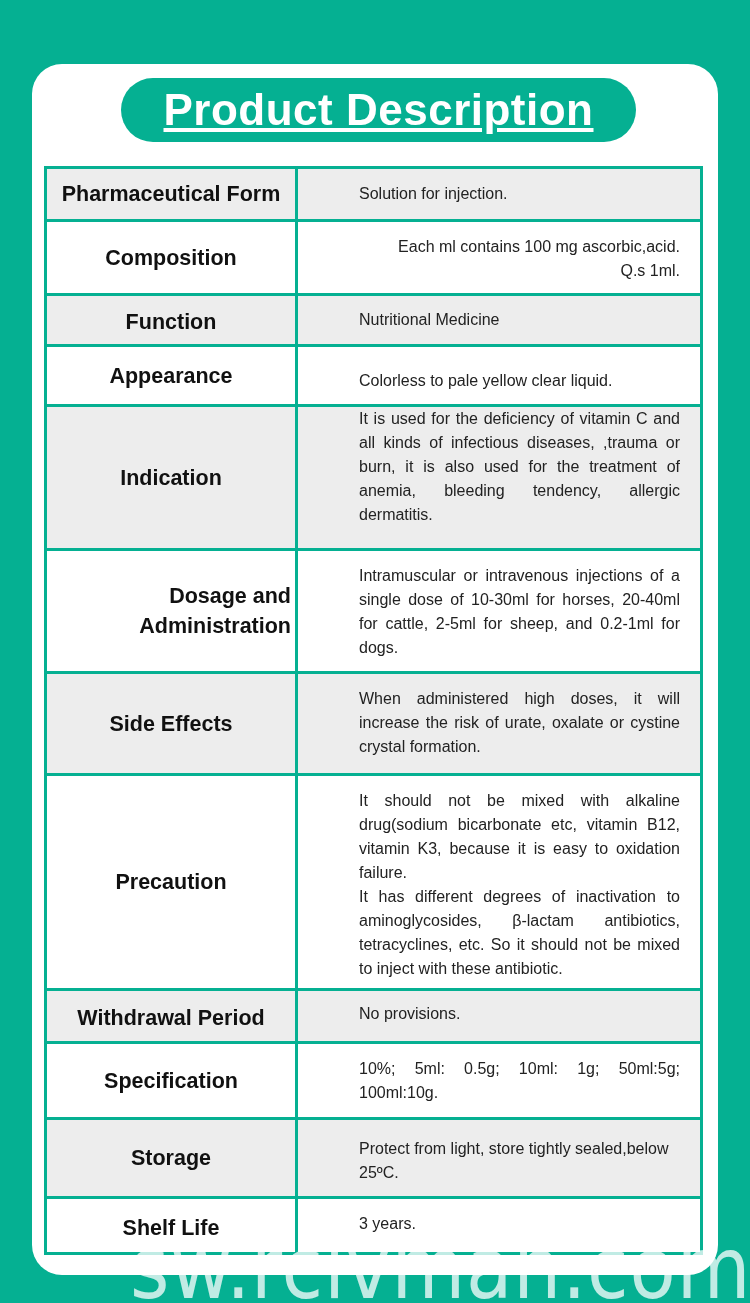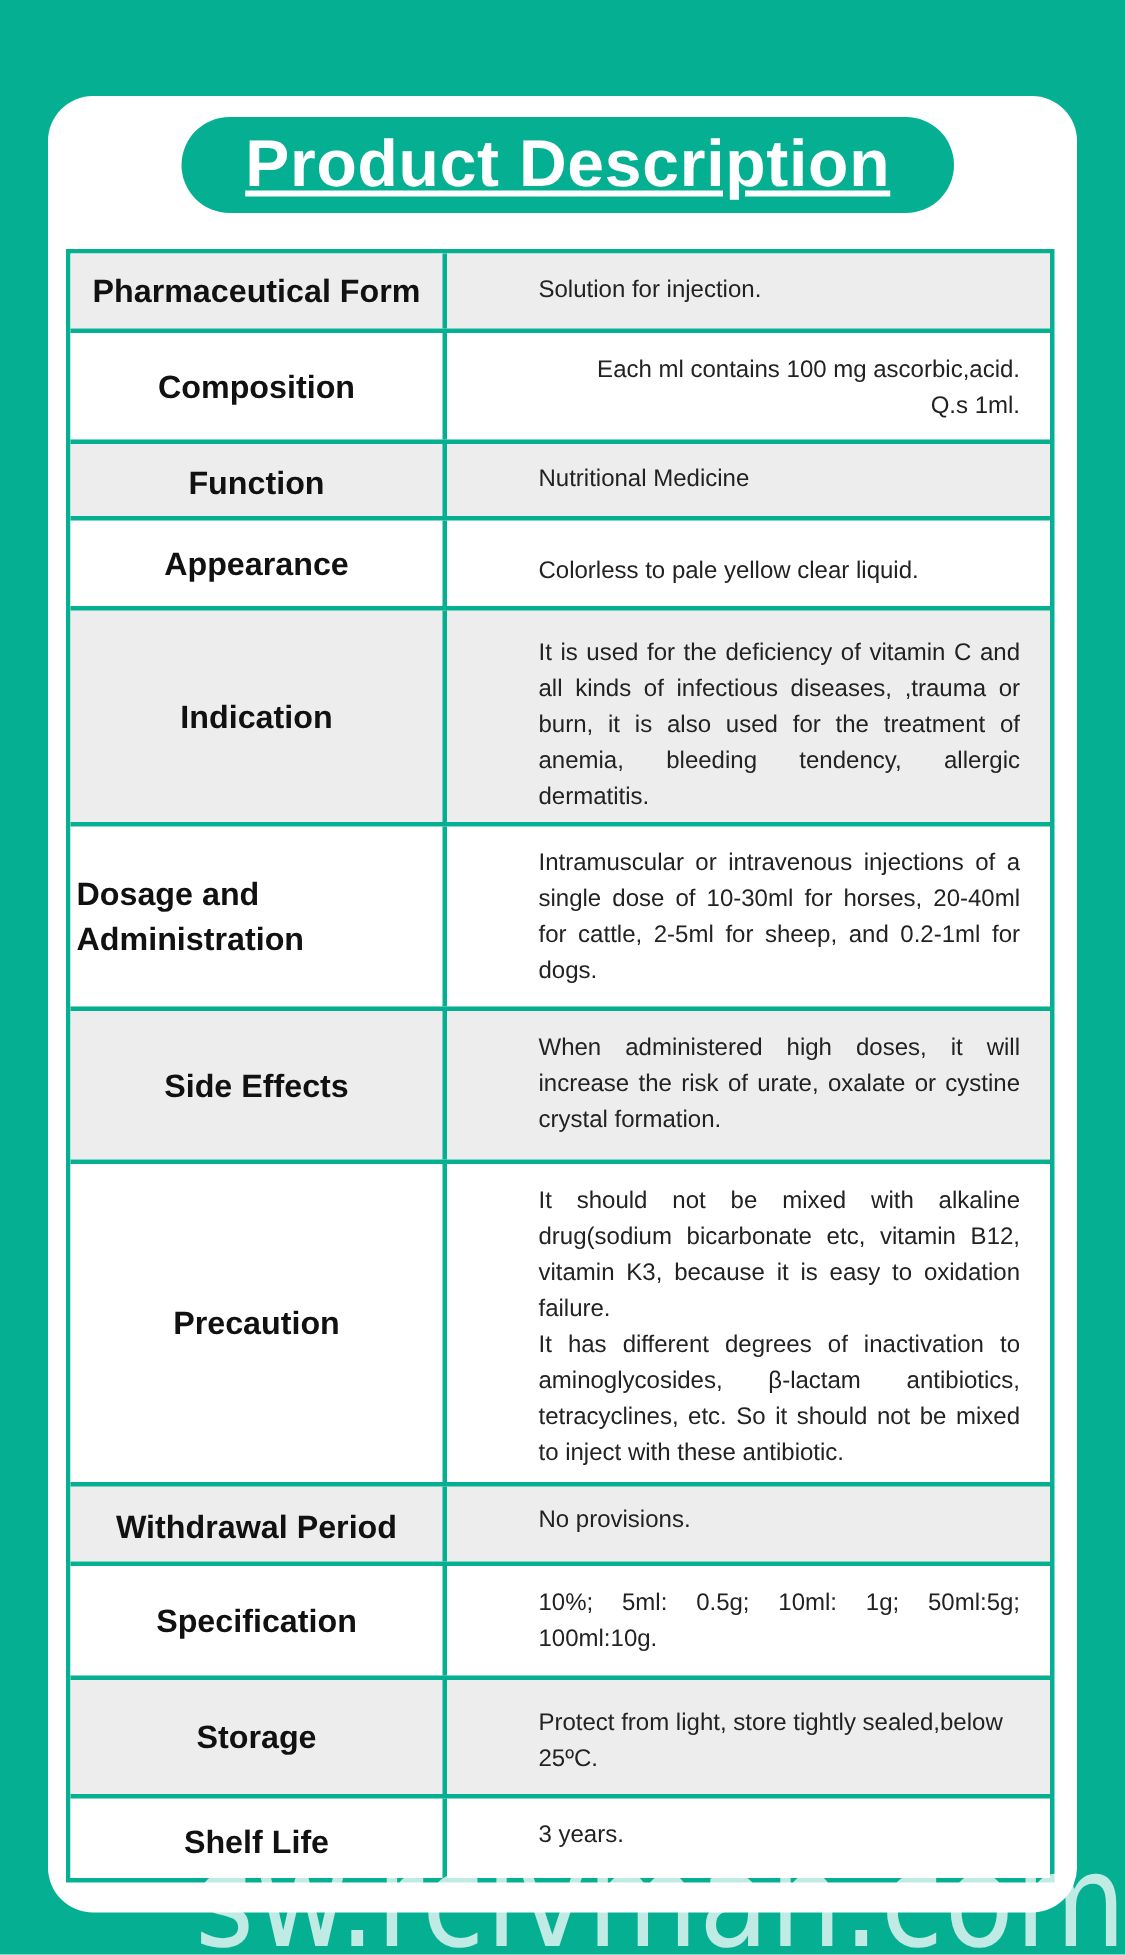--- a/index.html
+++ b/index.html
@@ -32,21 +32,21 @@
     display: flex; box-sizing: border-box;
     border-top: 3px solid #05b092;
   }
   .row:first-child { border-top: none; }
   .row.gray { background: #ededed; }
   .row.white { background: #ffffff; }
   .label {
     width: 251px; flex: 0 0 251px; box-sizing: border-box;
     border-right: 3px solid #05b092;
     display: flex; align-items: center; justify-content: center;
-    text-align: left;
+    text-align: right;
     font-weight: bold; font-size: 21.5px; color: #111111;
     line-height: 30px; padding: 0 4px;
   }
   .value {
     flex: 1; box-sizing: border-box;
     padding: 8px 20px 8px 29px;
     font-size: 16px; color: #222222; line-height: 24px;
     text-align: justify;
     margin-left: 32px;
   }
@@ -87,21 +87,21 @@
     </div>
   </div>
   <div class="row white" style="height:60px">
     <div class="label">Appearance</div>
     <div class="value" style="padding-top:22px">
       <span class="line">Colorless to pale yellow clear liquid.</span>
     </div>
   </div>
   <div class="row gray" style="height:144px">
     <div class="label">Indication</div>
-    <div class="value" style="padding-top:17px;text-align-last:left">
+    <div class="value" style="padding-top:0;text-align-last:left">
       <span class="line">It is used for the deficiency of vitamin C and all kinds of infectious diseases, ,trauma or burn, it is also used for the treatment of anemia, bleeding tendency, allergic dermatitis.</span>
     </div>
   </div>
   <div class="row white" style="height:123px">
     <div class="label">Dosage and Administration</div>
     <div class="value" style="padding-top:13px">
       <span class="line">Intramuscular or intravenous injections of a single dose of 10-30ml for horses, 20-40ml for cattle, 2-5ml for sheep, and 0.2-1ml for dogs.</span>
     </div>
   </div>
   <div class="row gray" style="height:102px">

